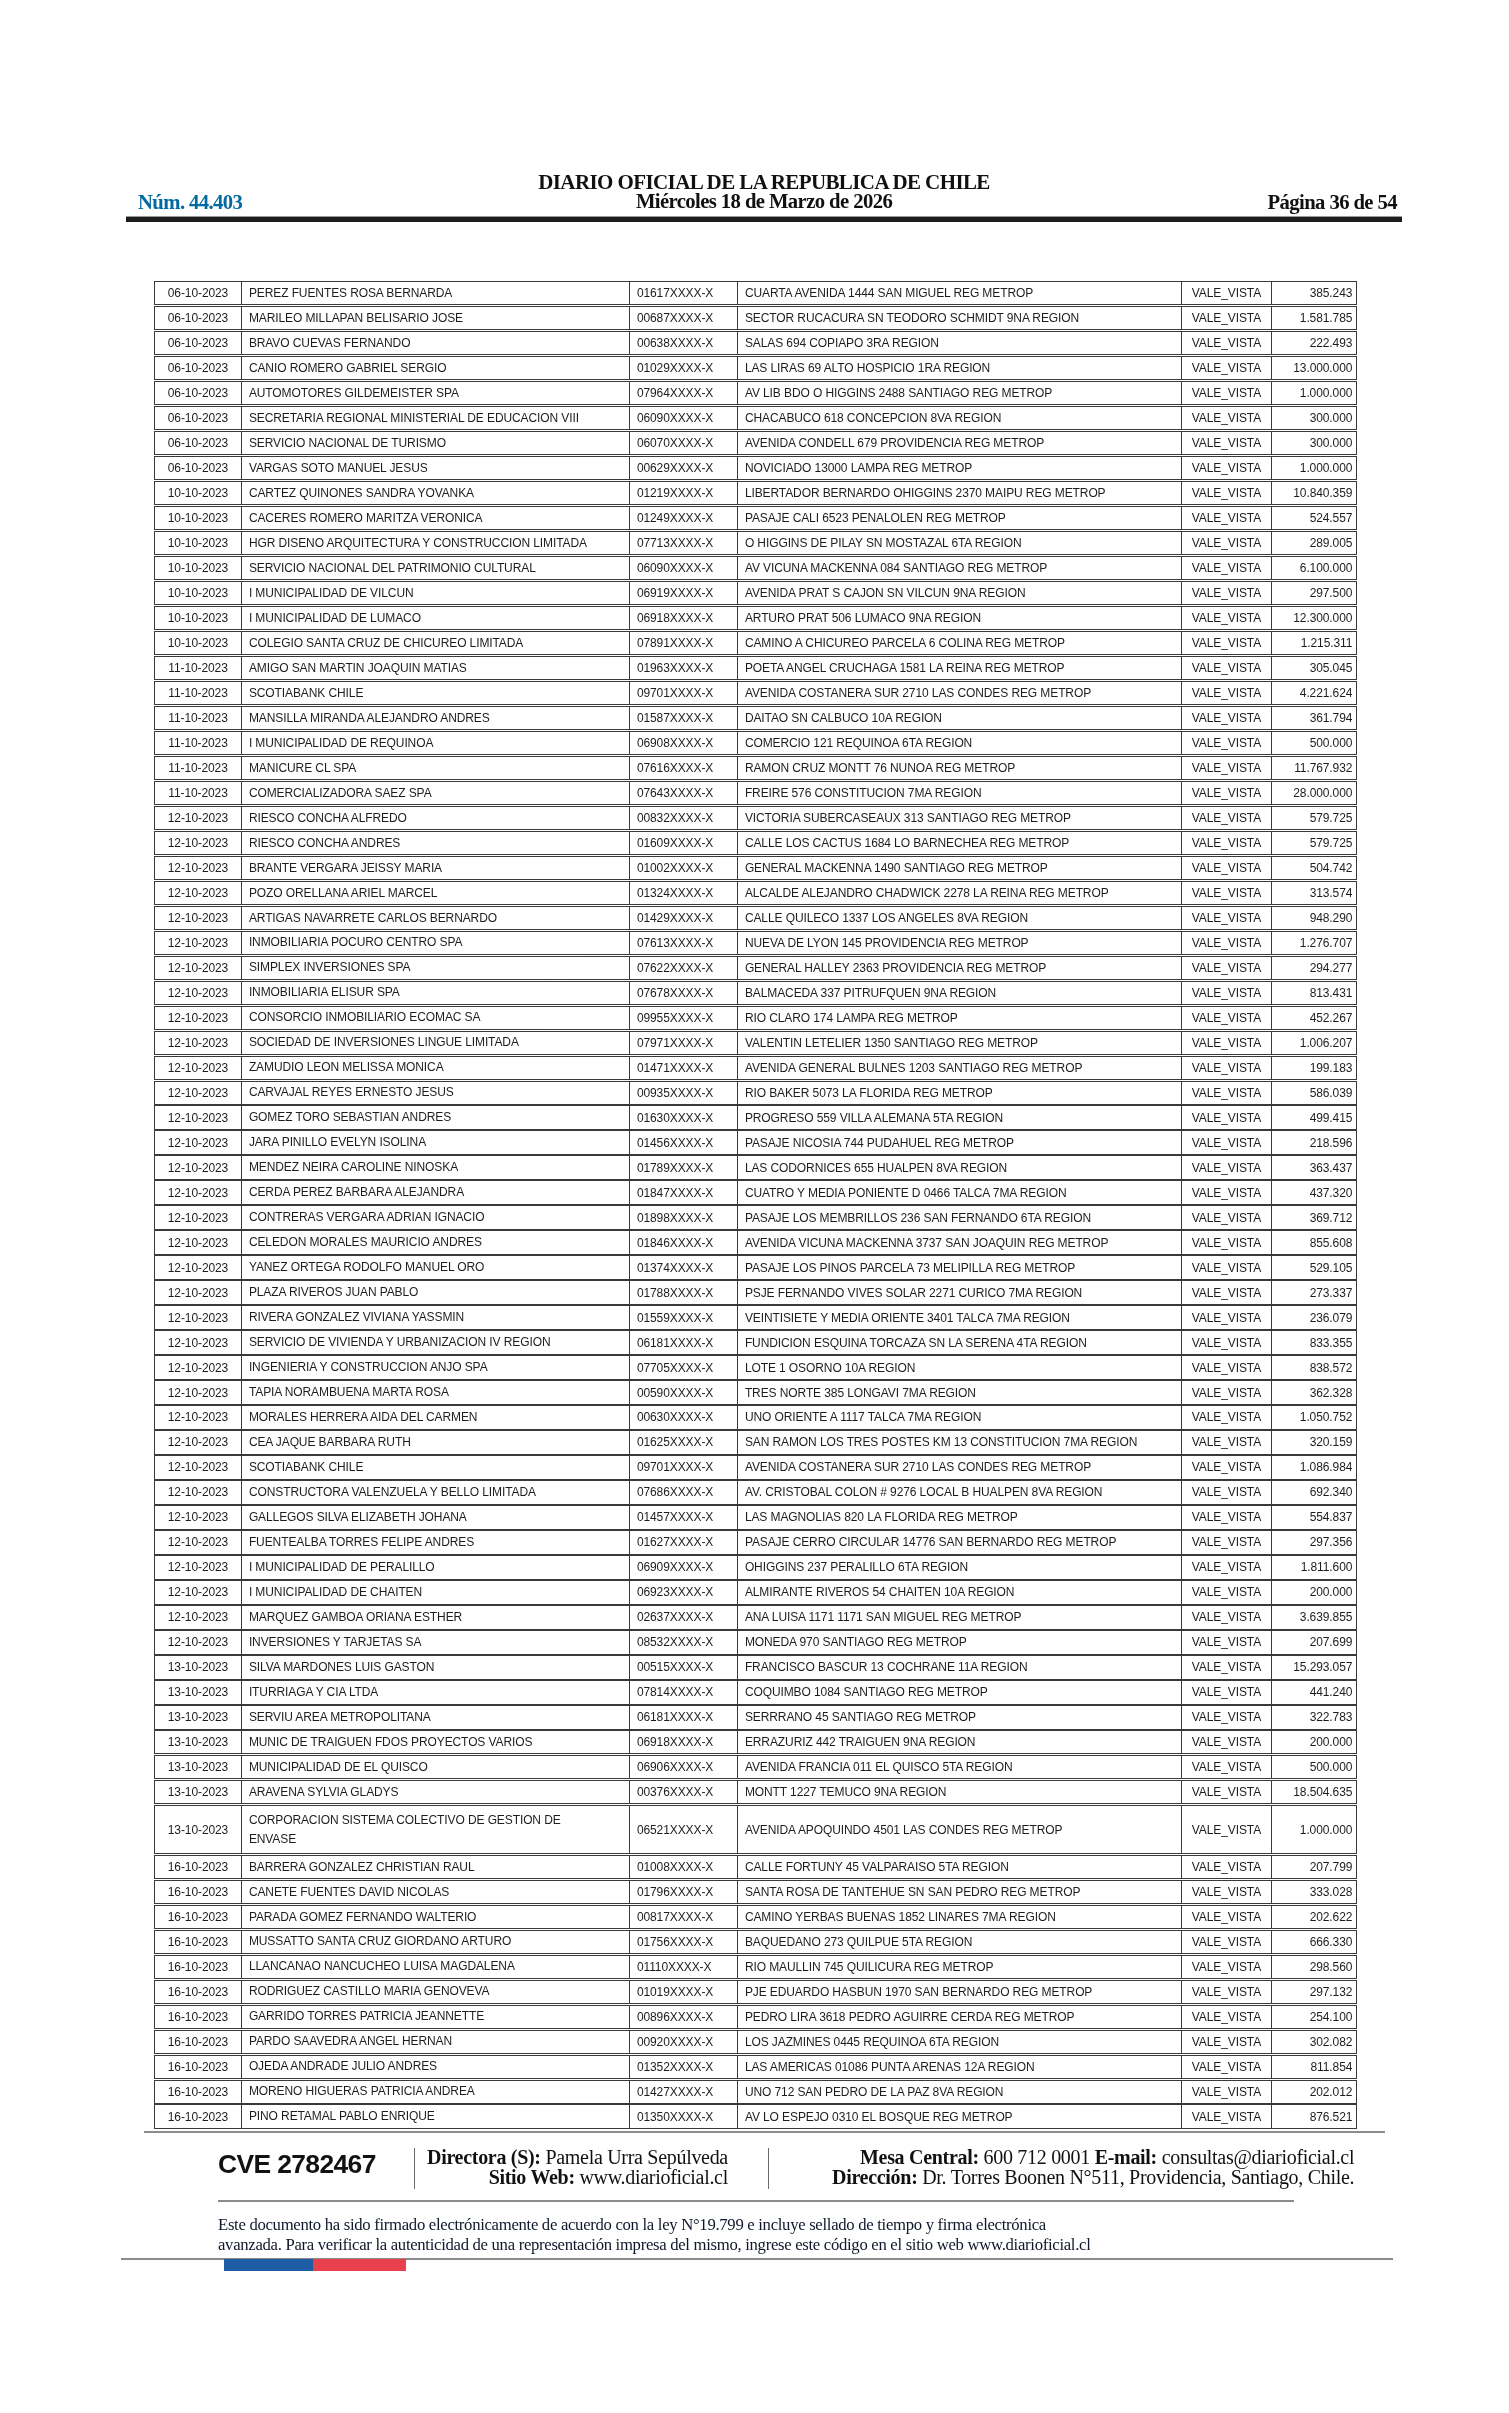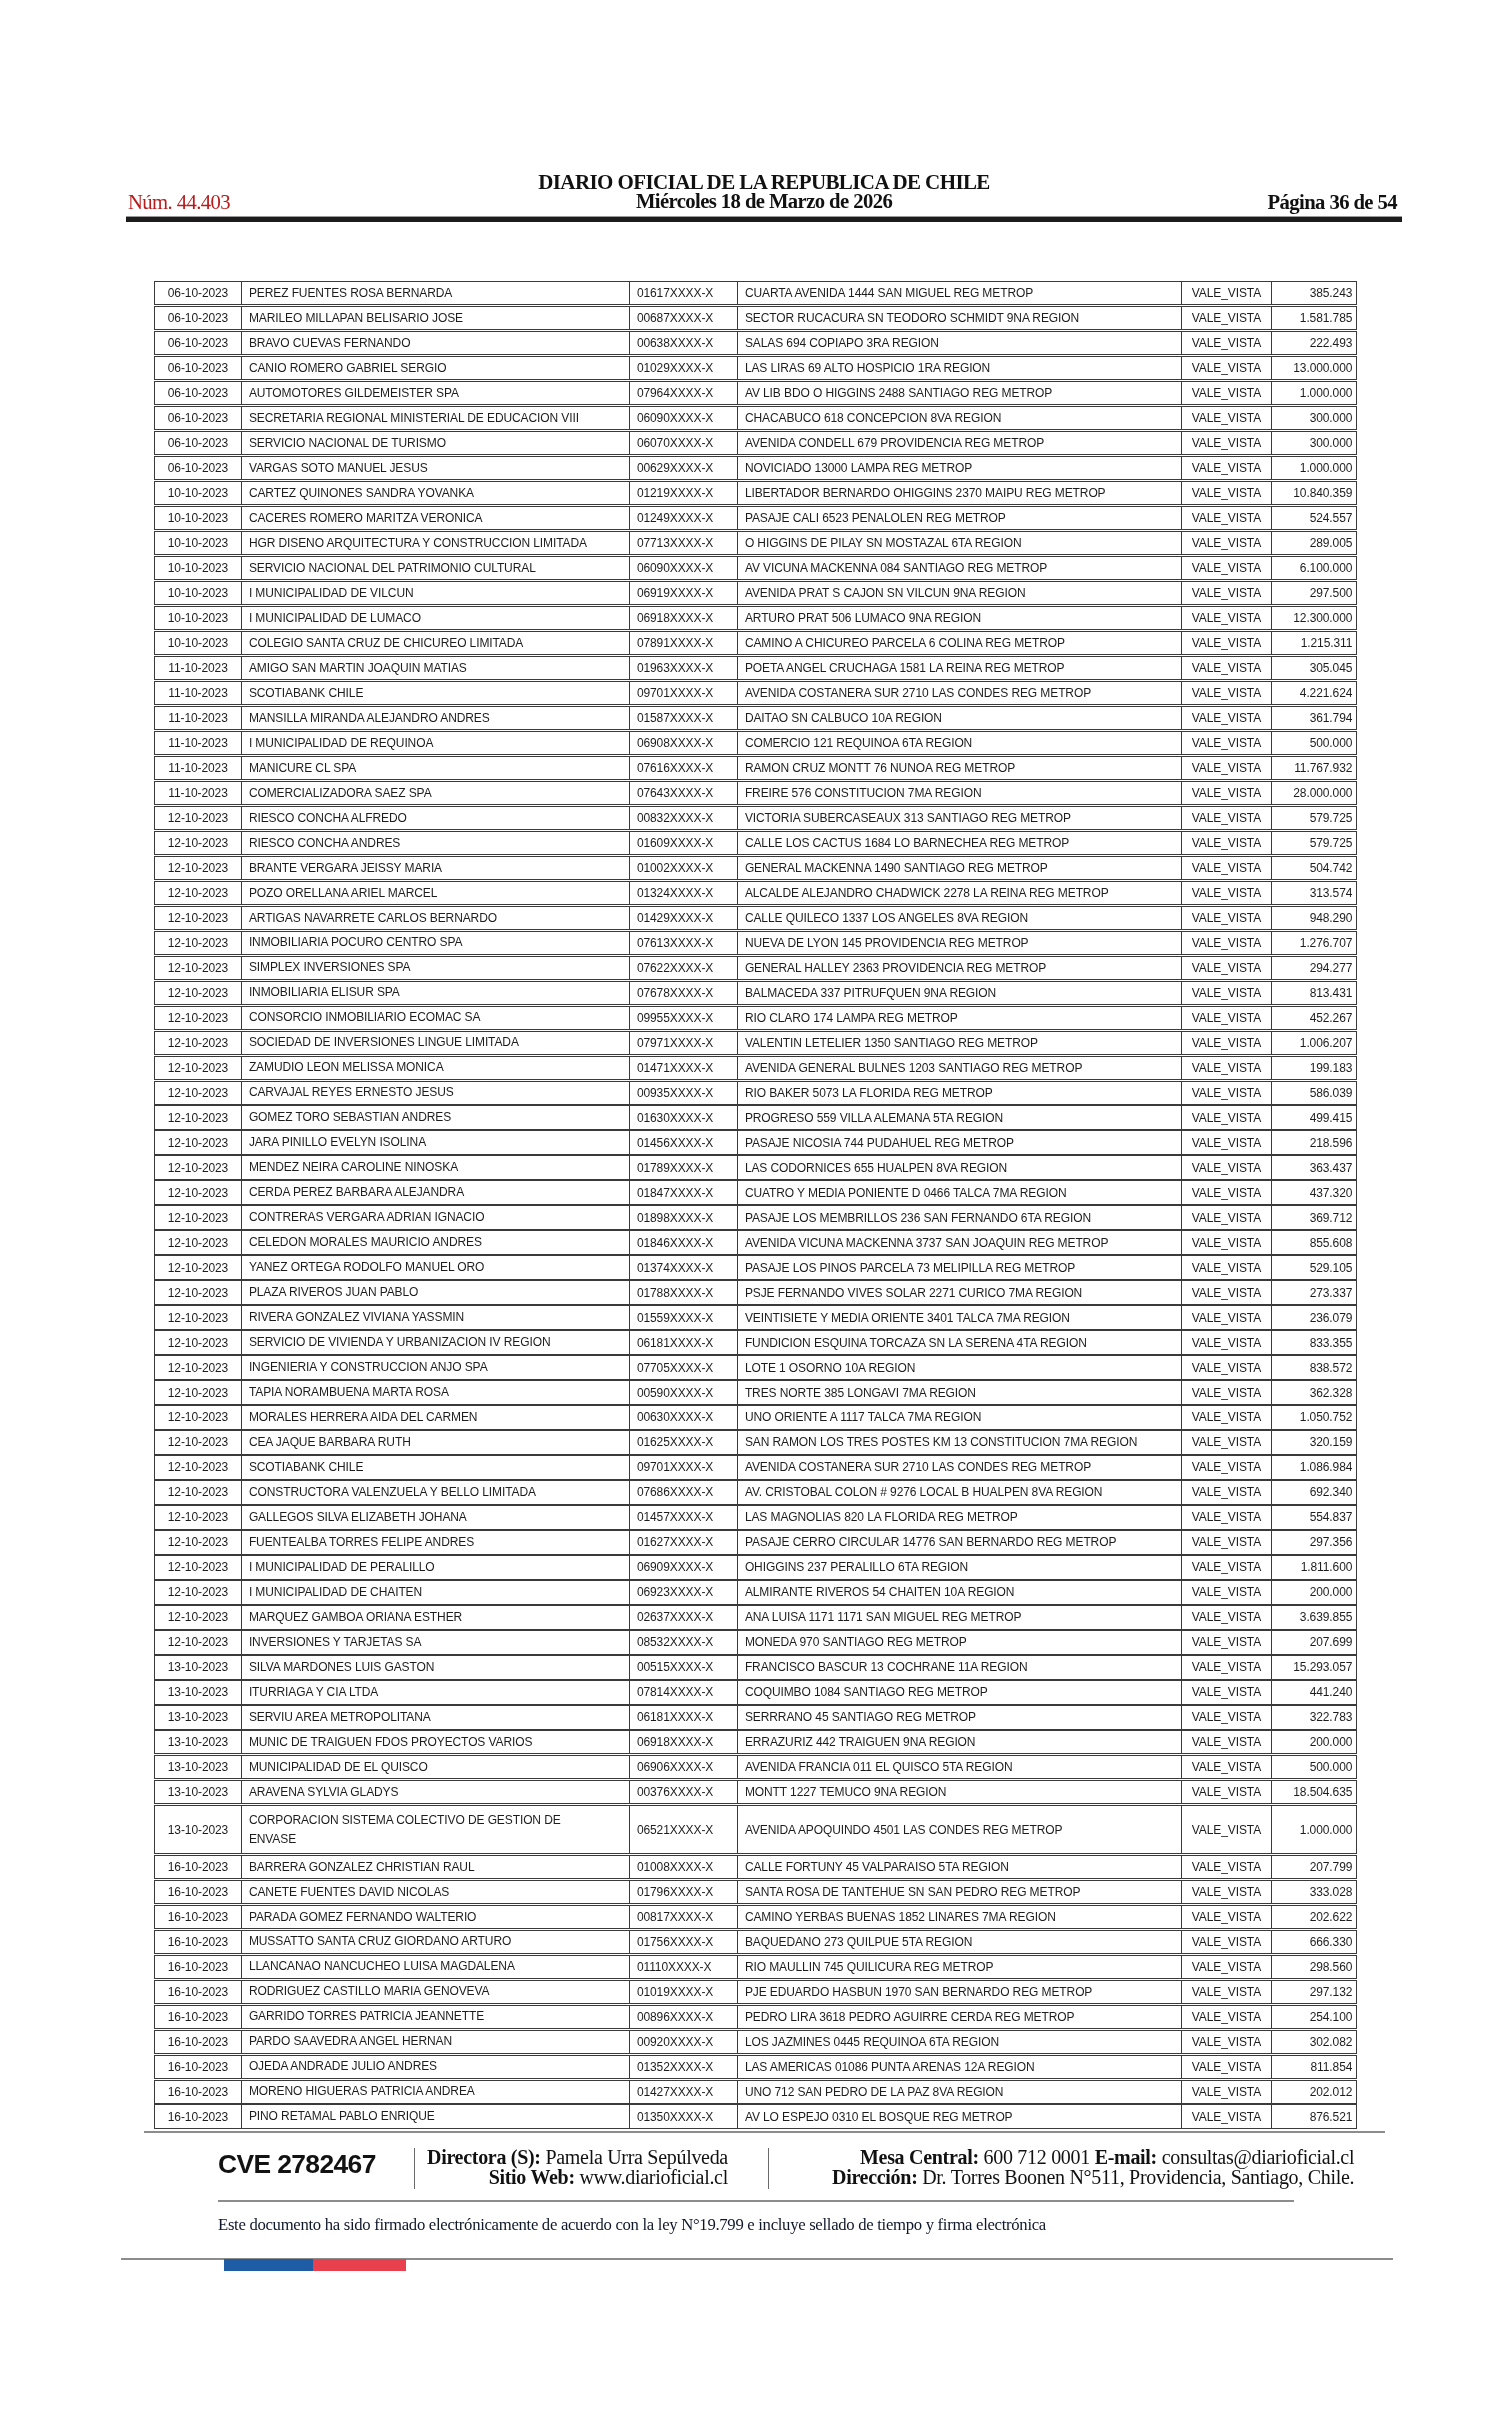--- a/index.html
+++ b/index.html
@@ -18,23 +18,23 @@
     font-family:"Liberation Serif",serif;font-weight:bold;
     font-size:21px;letter-spacing:-0.6px;color:#111;white-space:nowrap;
   }
   .m-date{
     position:absolute;left:0;top:190px;width:100%;
     text-align:center;
     font-family:"Liberation Serif",serif;font-weight:bold;
     font-size:20.7px;letter-spacing:-0.6px;color:#111;white-space:nowrap;
   }
   .m-issue{
-    position:absolute;left:2px;top:191px;
-    font-family:"Liberation Serif",serif;font-weight:normal;
-    font-size:20.7px;letter-spacing:-0.6px;color:#b91c1c;white-space:nowrap;
+    position:absolute;left:12px;top:191px;
+    font-family:"Liberation Serif",serif;font-weight:bold;
+    font-size:20.7px;letter-spacing:-0.6px;color:#0369a1;white-space:nowrap;
   }
   .m-page{
     position:absolute;right:5px;top:191px;
     font-family:"Liberation Serif",serif;font-weight:bold;
     font-size:20.7px;letter-spacing:-0.6px;color:#111;white-space:nowrap;
   }
   .rule-top{
     position:absolute;left:126px;top:216px;width:1276px;height:5.2px;
     background:#1c1c1c;border-top:1.1px solid #9a9a9a;
   }
@@ -717,20 +717,21 @@
 
   <div class="finfo finfo-right">
     <div><b>Mesa Central:</b> <span>600 712 0001</span> <b>E-mail:</b> <span>consultas@diarioficial.cl</span></div>
     <div><b>Dirección:</b> <span>Dr. Torres Boonen N°511, Providencia, Santiago, Chile.</span></div>
   </div>
 
   <div class="rule rule-b"></div>
 
   <div class="legal">
     <div>Este documento ha sido firmado electrónicamente de acuerdo con la ley N°19.799 e incluye sellado de tiempo y firma electrónica</div>
+    <div>avanzada. Para verificar la autenticidad de una representación impresa del mismo, ingrese este código en el sitio web www.diarioficial.cl</div>
   </div>
 
   <div class="rule rule-c"></div>
   <div class="flag flag-blue" style="background-color: rgb(31, 92, 166);"></div>
   <div class="flag flag-red" style="background-color: rgb(232, 65, 77);"></div>
 
 </div>
 
 
 </body></html>

